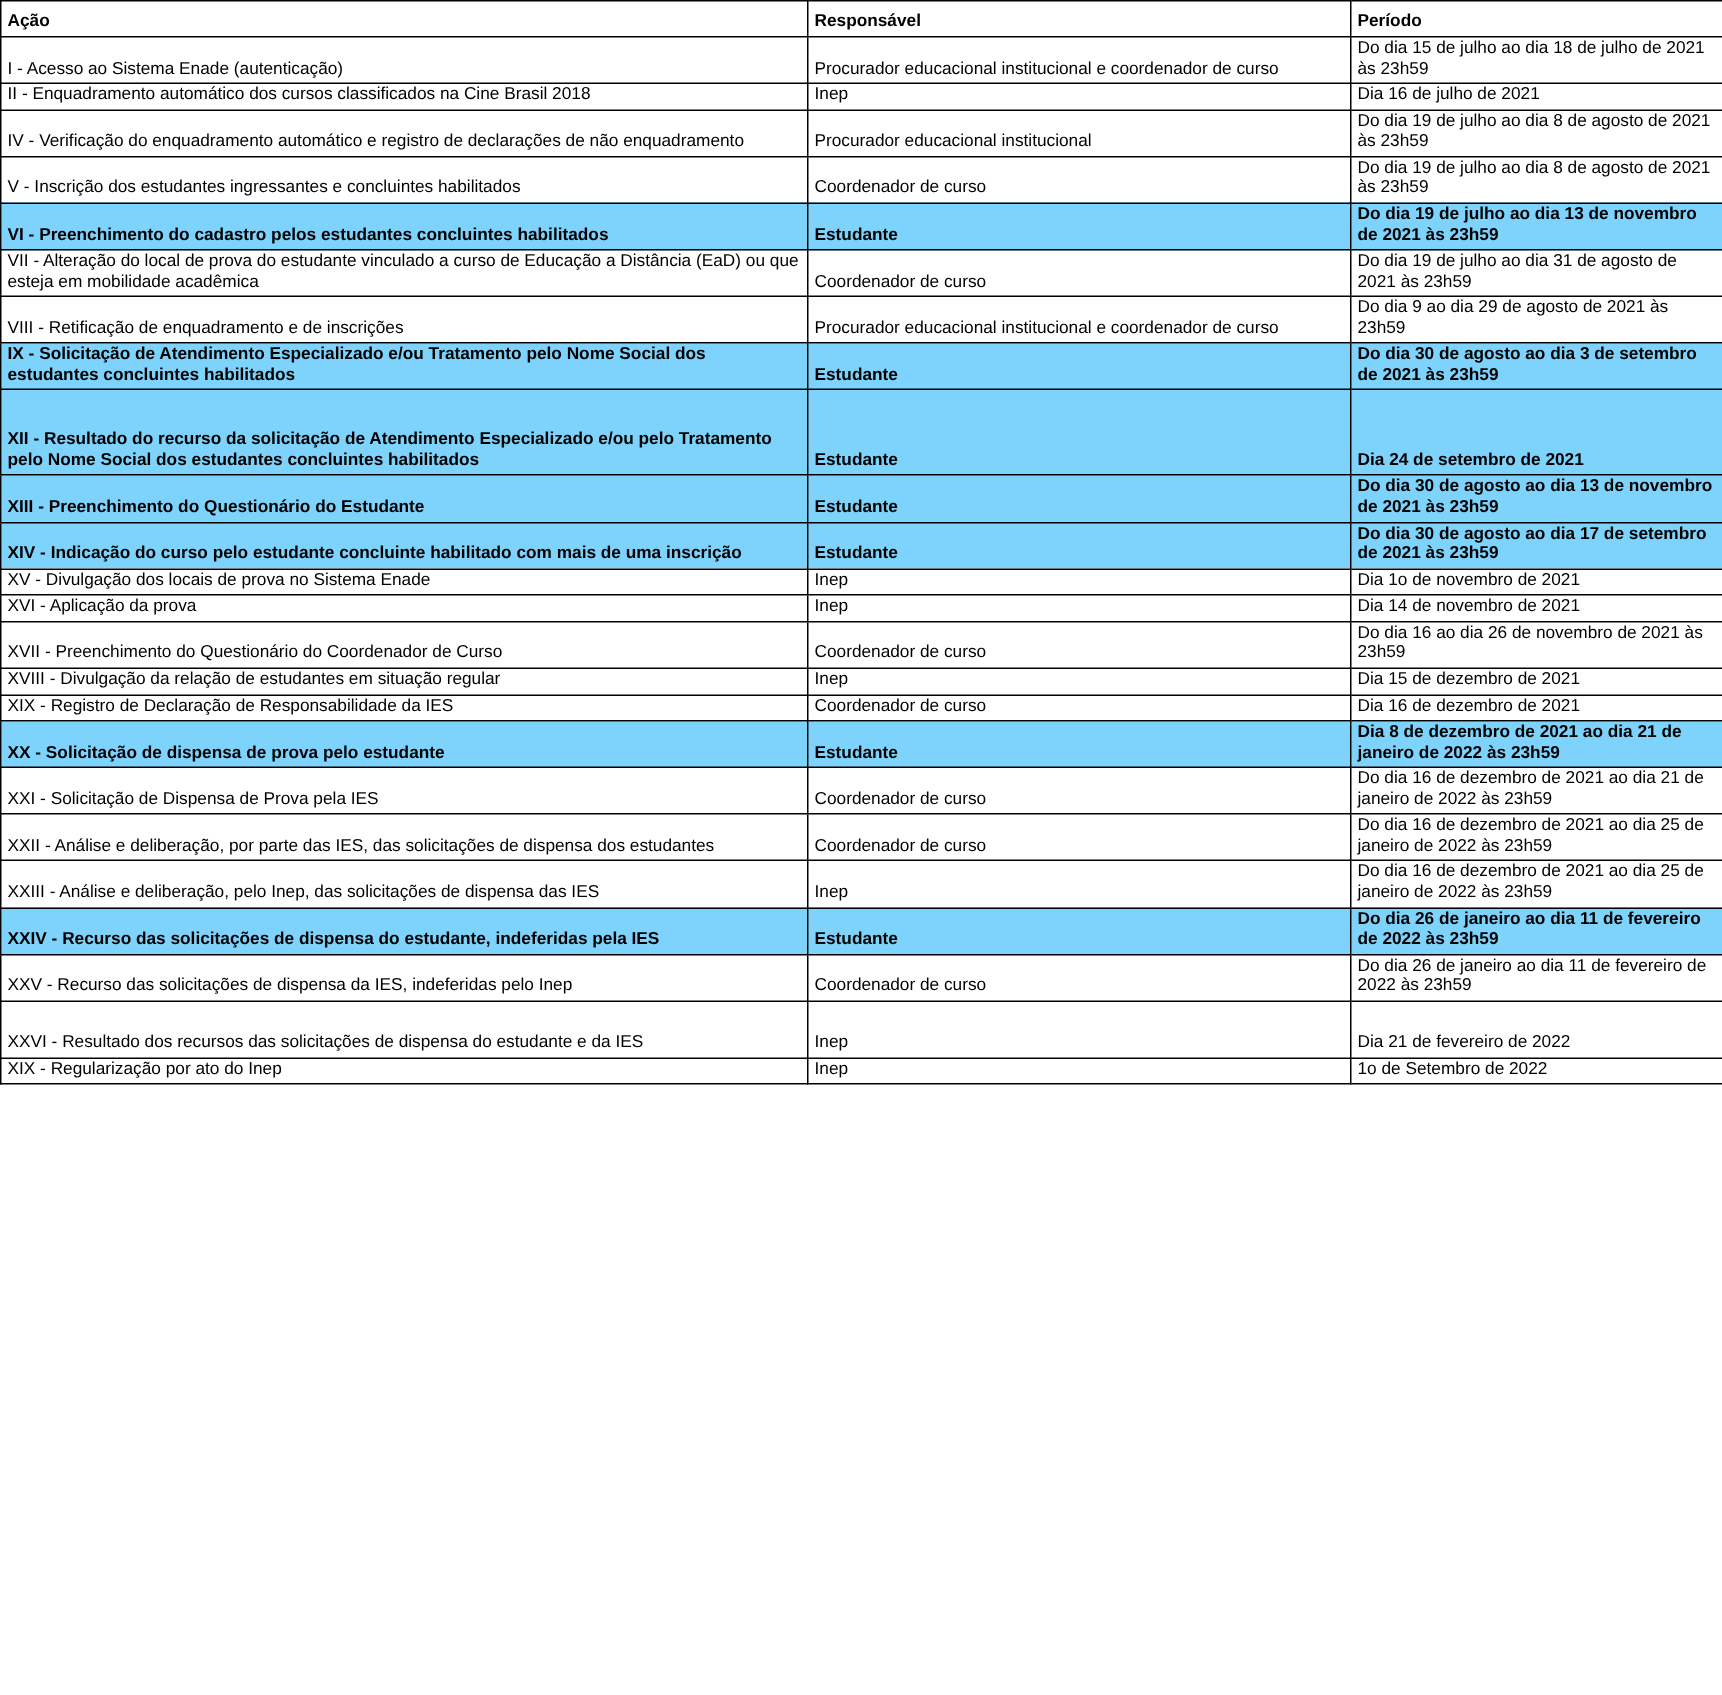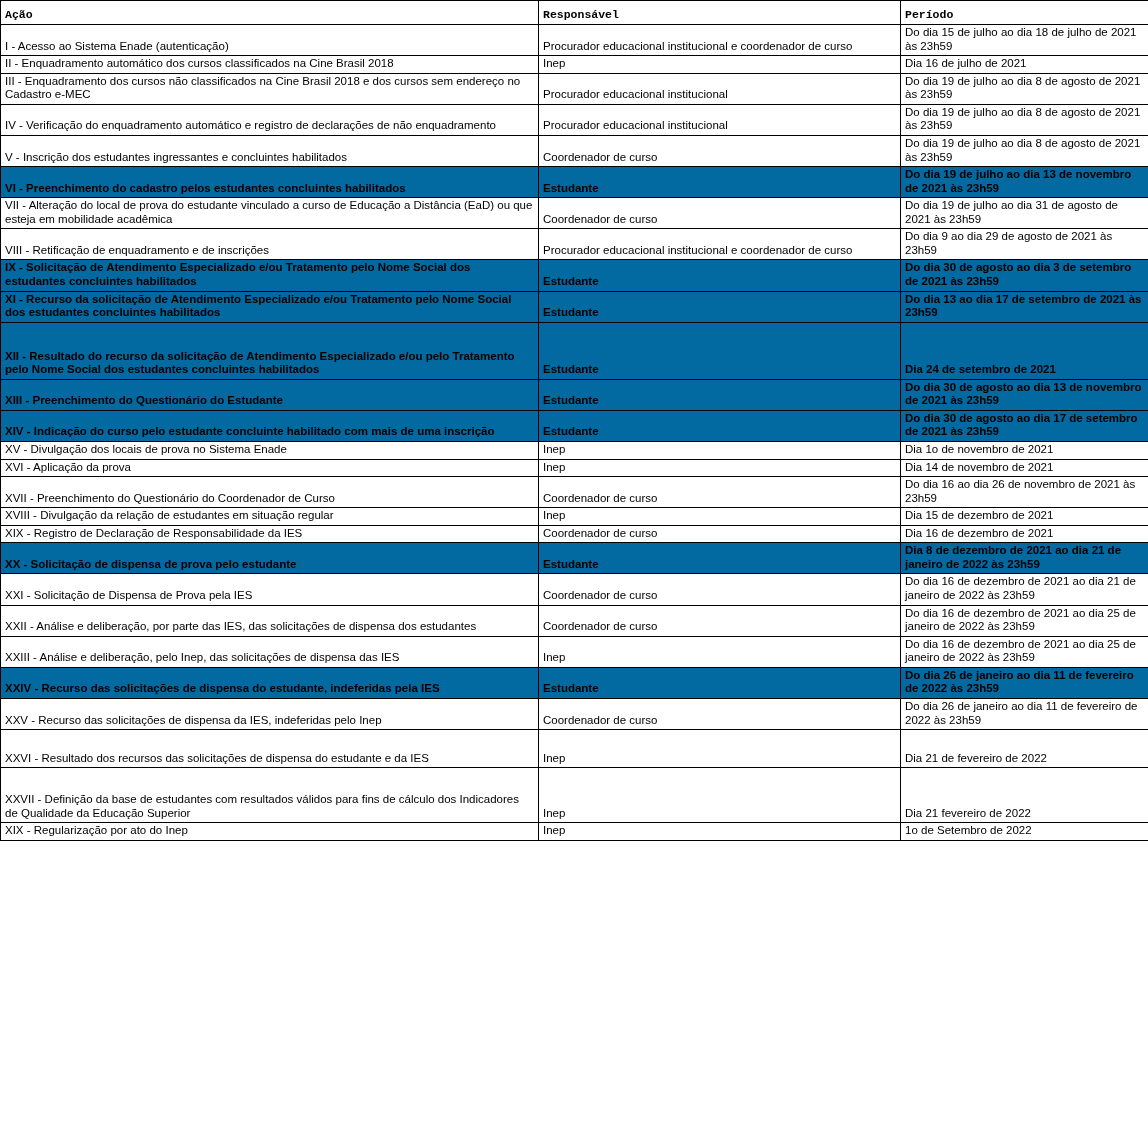--- a/index.html
+++ b/index.html
@@ -34,24 +34,23 @@
     padding: 1px 4px 2px 4px;
     font-size: 11.5px;
     line-height: 1.18;
     text-align: left;
   }
   table.schedule thead th {
     font-weight: bold;
     vertical-align: bottom;
     height: 20px;
     padding-bottom: 2px;
-    font-family: Liberation Mono, monospace;
   }
   tr.hl > td {
-    background: #0369a1;
+    background: #7dd3fc;
     font-weight: bold;
   }
   tr.plain > td {
     background: #ffffff;
     font-weight: normal;
     margin-top: 36px;
   }
   td.cell {
     white-space: pre-line;
   }
@@ -78,25 +77,20 @@
           <td class="cell"> I - Acesso ao Sistema Enade (autenticação)</td>
           <td class="cell">Procurador educacional institucional e coordenador de curso</td>
           <td class="cell">Do dia 15 de julho ao dia 18 de julho de 2021 às 23h59</td>
         </tr>
         <tr class="plain" style="height: 15px;">
           <td class="cell">II - Enquadramento automático dos cursos classificados na Cine Brasil 2018</td>
           <td class="cell">Inep</td>
           <td class="cell">Dia 16 de julho de 2021</td>
         </tr>
         <tr class="plain" style="height: 31px;">
-          <td class="cell">III - Enquadramento dos cursos não classificados na Cine Brasil 2018 e dos cursos sem endereço no Cadastro e-MEC</td>
-          <td class="cell">Procurador educacional institucional</td>
-          <td class="cell">Do dia 19 de julho ao dia 8 de agosto de 2021 às 23h59</td>
-        </tr>
-        <tr class="plain" style="height: 31px;">
           <td class="cell">IV - Verificação do enquadramento automático e registro de declarações de não enquadramento</td>
           <td class="cell">Procurador educacional institucional</td>
           <td class="cell">Do dia 19 de julho ao dia 8 de agosto de 2021 às 23h59</td>
         </tr>
         <tr class="plain" style="height: 31px;">
           <td class="cell">V - Inscrição dos estudantes ingressantes e concluintes habilitados</td>
           <td class="cell">Coordenador de curso</td>
           <td class="cell">Do dia 19 de julho ao dia 8 de agosto de 2021 às 23h59</td>
         </tr>
         <tr class="hl" style="height: 31px;">
@@ -112,25 +106,20 @@
         <tr class="plain" style="height: 29px;">
           <td class="cell">VIII - Retificação de enquadramento e de inscrições</td>
           <td class="cell">Procurador educacional institucional e coordenador de curso</td>
           <td class="cell">Do dia 9 ao dia 29 de agosto de 2021 às 23h59</td>
         </tr>
         <tr class="hl" style="height: 31px;">
           <td class="cell">IX - Solicitação de Atendimento Especializado e/ou Tratamento pelo Nome Social dos estudantes concluintes habilitados</td>
           <td class="cell">Estudante</td>
           <td class="cell">Do dia 30 de agosto ao dia 3 de setembro de 2021 às 23h59</td>
         </tr>
-        <tr class="hl" style="height: 31px;">
-          <td class="cell">XI - Recurso da solicitação de Atendimento Especializado e/ou Tratamento pelo Nome Social dos estudantes concluintes habilitados</td>
-          <td class="cell">Estudante</td>
-          <td class="cell">Do dia 13 ao dia 17 de setembro de 2021 às 23h59</td>
-        </tr>
         <tr class="hl" style="height: 57px;">
           <td class="cell">XII - Resultado do recurso da solicitação de Atendimento Especializado e/ou pelo Tratamento pelo Nome Social dos estudantes concluintes habilitados</td>
           <td class="cell">Estudante</td>
           <td class="cell">Dia 24 de setembro de 2021</td>
         </tr>
         <tr class="hl" style="height: 31px;">
           <td class="cell">XIII - Preenchimento do Questionário do Estudante</td>
           <td class="cell">Estudante</td>
           <td class="cell">Do dia 30 de agosto ao dia 13 de novembro de 2021 às 23h59</td>
         </tr>
@@ -191,25 +180,20 @@
         </tr>
         <tr class="plain" style="height: 31px;">
           <td class="cell">XXV - Recurso das solicitações de dispensa da IES, indeferidas pelo Inep</td>
           <td class="cell">Coordenador de curso</td>
           <td class="cell">Do dia 26 de janeiro ao dia 11 de fevereiro de 2022 às 23h59</td>
         </tr>
         <tr class="plain" style="height: 38px;">
           <td class="cell">XXVI - Resultado dos recursos das solicitações de dispensa do estudante e da IES</td>
           <td class="cell">Inep</td>
           <td class="cell">Dia 21 de fevereiro de 2022</td>
-        </tr>
-        <tr class="plain" style="height: 55px;">
-          <td class="cell">XXVII - Definição da base de estudantes com resultados válidos para fins de cálculo dos Indicadores de Qualidade da Educação Superior</td>
-          <td class="cell">Inep</td>
-          <td class="cell">Dia 21 fevereiro de 2022</td>
         </tr>
         <tr class="plain" style="height: 15px;">
           <td class="cell">XIX - Regularização por ato do Inep</td>
           <td class="cell">Inep</td>
           <td class="cell">1o de Setembro de 2022</td>
         </tr>
       </tbody>
   </table>
 </div>
 

